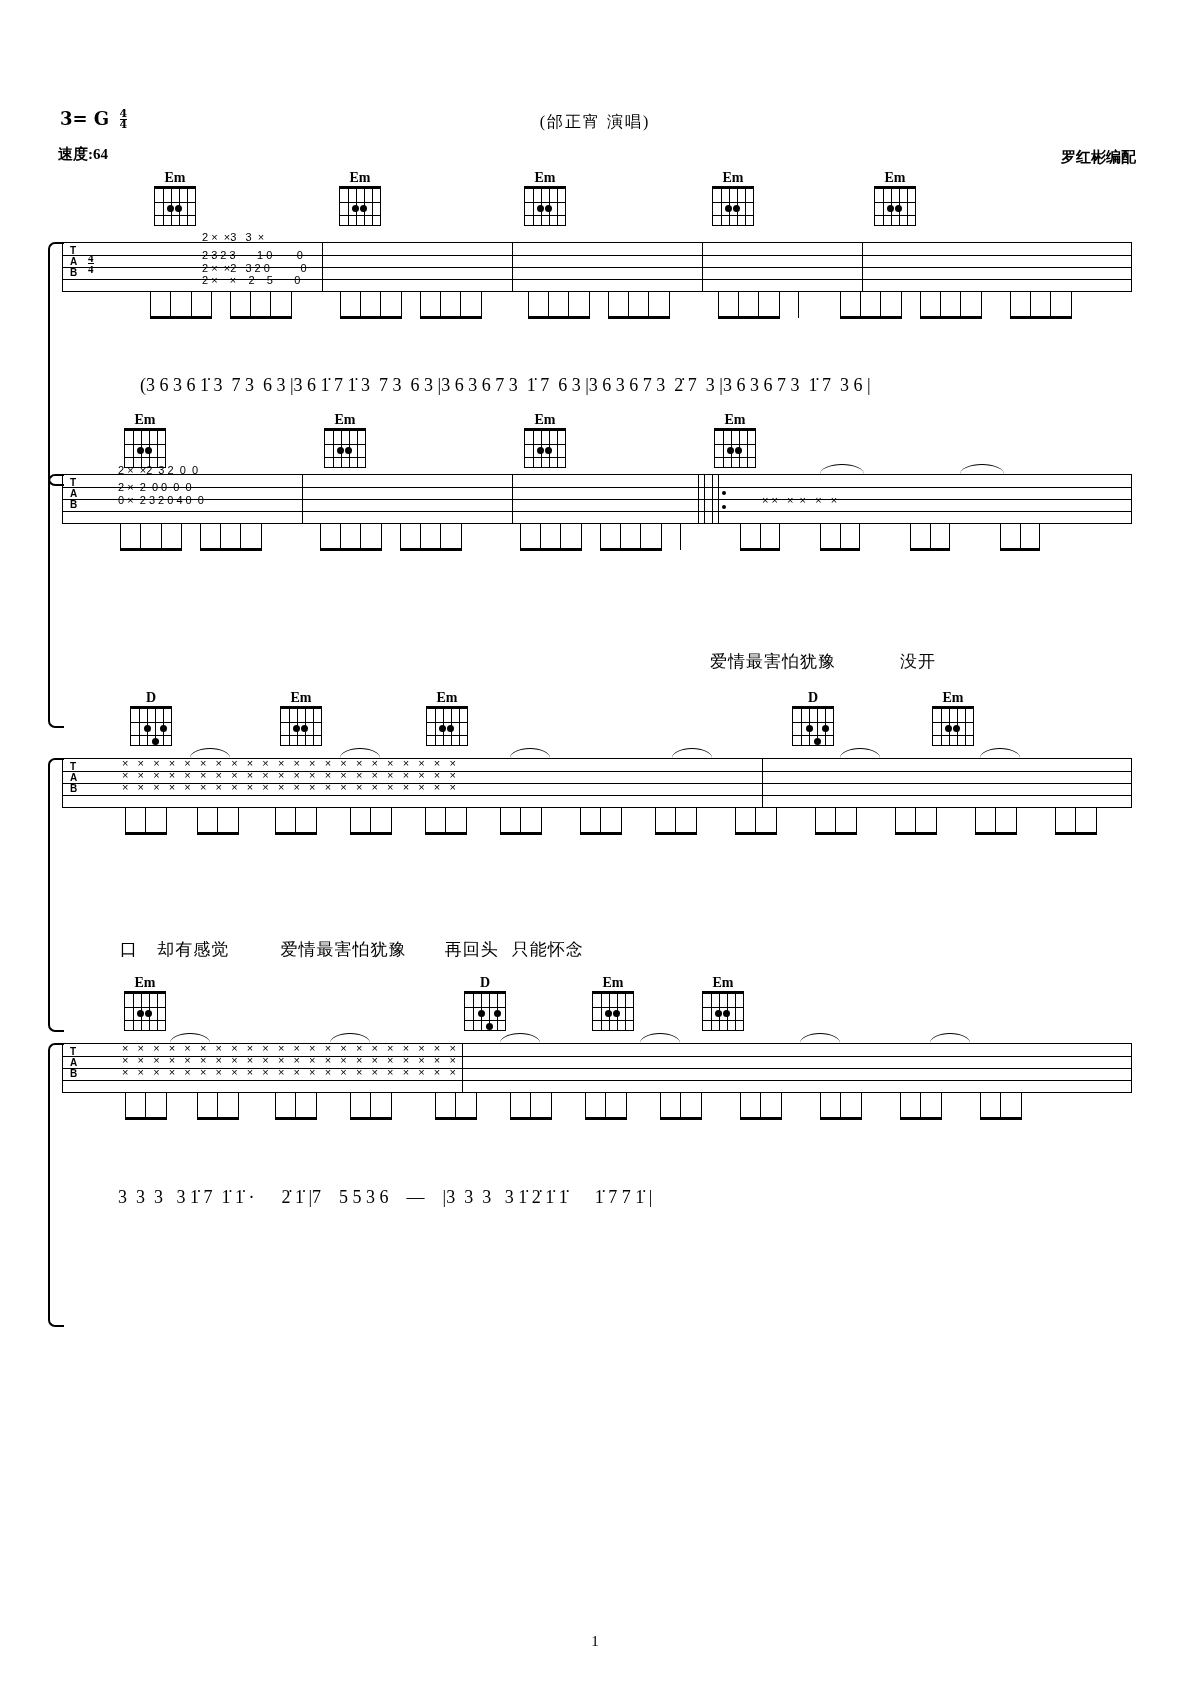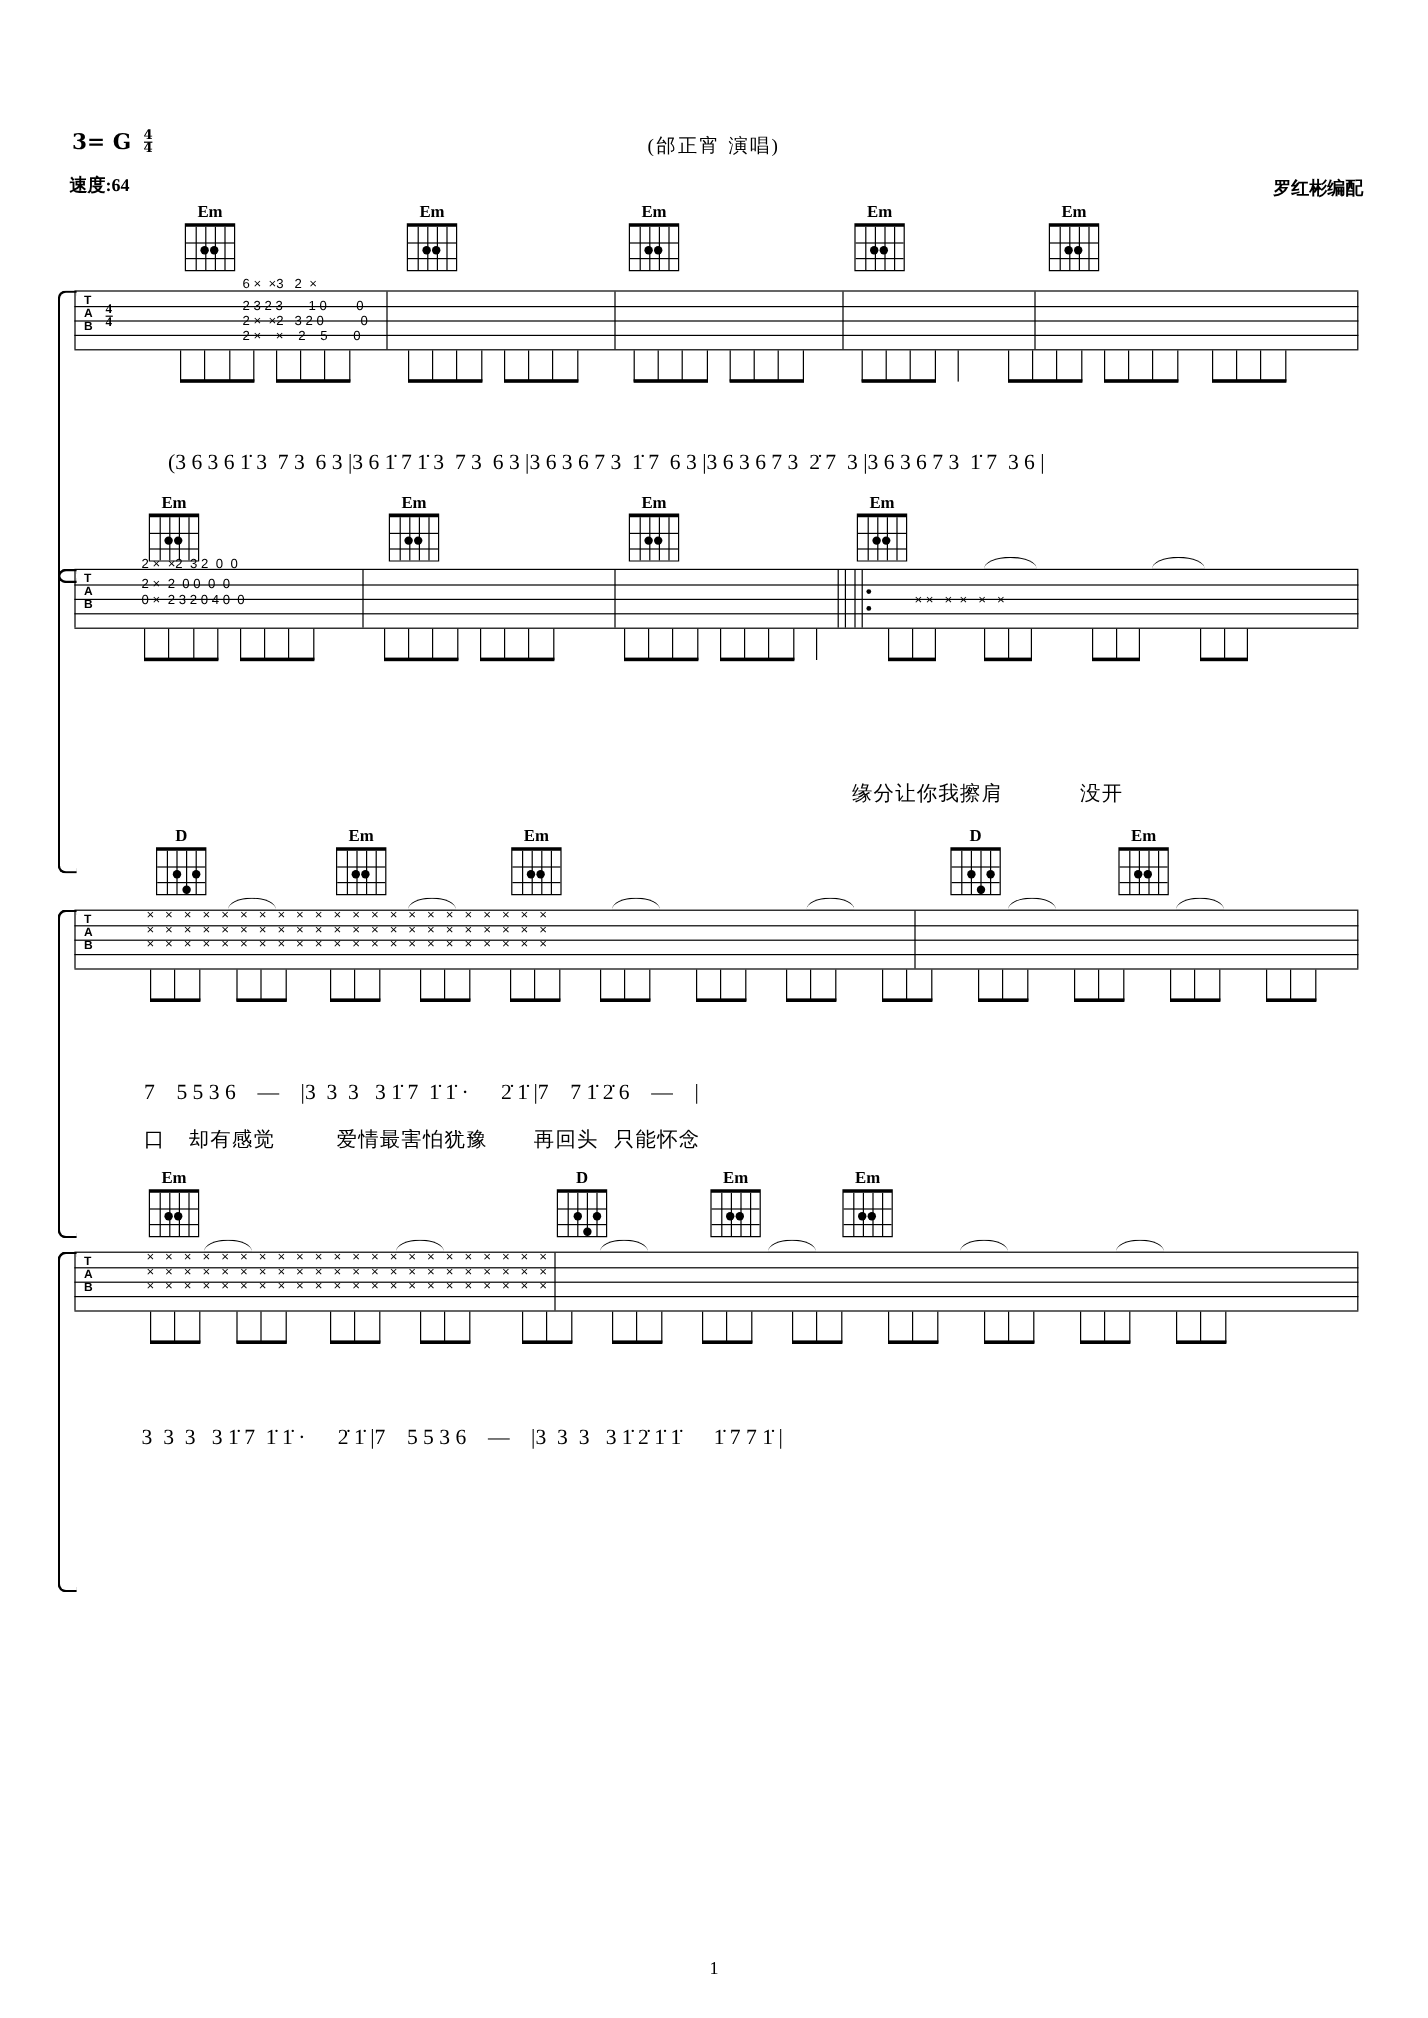--- a/index.html
+++ b/index.html
@@ -327,21 +327,21 @@
       <div class="bar" style="left:1069px"></div>
       <div class="tabmark" style="top:2px">
         <div>T</div>
         <div>A</div>
         <div>B</div>
       </div>
       <div class="tsig" style="left:26px;top:10px;">
         <span class="num">4</span>
         <span class="den">4</span>
       </div>
-      <div class="digits" style="left:140px;top:-12px;">6 ×  ×3   2  ×             </div>
+      <div class="digits" style="left:140px;top:-12px;">2 ×  ×3   3  ×             </div>
       <div class="digits" style="left:140px;top:6px;">2 3 2 3       1 0        0 </div>
       <div class="digits" style="left:140px;top:19px;">2 ×  ×2   3 2 0          0 </div>
       <div class="digits" style="left:140px;top:31px;">2 ×    ×    2    5       0 </div>
     </div>
 
     <div class="stems" style="left:150px;top:122px;width:940px;height:32px;">
       <div class="beam" style="left:0;top:24px;width:62px"></div>
       <div class="stem" style="left:0;top:0;height:26px"></div>
       <div class="stem" style="left:20px;top:0;height:26px"></div>
       <div class="stem" style="left:41px;top:0;height:26px"></div>
@@ -525,21 +525,21 @@
       <div class="stem" style="left:829px;top:0;height:26px"></div>
       <div class="beam" style="left:880px;top:24px;width:40px"></div>
       <div class="stem" style="left:880px;top:0;height:26px"></div>
       <div class="stem" style="left:900px;top:0;height:26px"></div>
       <div class="stem" style="left:919px;top:0;height:26px"></div>
     </div>
 
     <div class="slur" style="left:820px;top:52px;width:44px"></div>
     <div class="slur" style="left:960px;top:52px;width:44px"></div>
 
-    <div class="lyrics" style="left:710px;top:238px;">缘分让你我擦肩          没开</div>
+    <div class="lyrics" style="left:710px;top:238px;">爱情最害怕犹豫          没开</div>
   </div>
 
   <div class="system" id="sys3" style="top:690px;height:280px;">
 
     <div class="chordbox" style="left:128px;top:0;">
       <div class="cname">D</div>
       <div class="grid">
         <i class="v" style="left:8px"></i>
           <i class="v" style="left:16px"></i>
           <i class="v" style="left:24px"></i>
@@ -679,21 +679,20 @@
       <div class="stem" style="left:971px;top:0;height:26px"></div>
     </div>
 
     <div class="slur" style="left:190px;top:58px;width:40px"></div>
     <div class="slur" style="left:340px;top:58px;width:40px"></div>
     <div class="slur" style="left:510px;top:58px;width:40px"></div>
     <div class="slur" style="left:672px;top:58px;width:40px"></div>
     <div class="slur" style="left:840px;top:58px;width:40px"></div>
     <div class="slur" style="left:980px;top:58px;width:40px"></div>
 
-    <div class="jianpu" style="left:120px;top:210px;">7    5 5 3 6    —    |3  3  3   3 1̇ 7  1̇ 1̇ ·      2̇ 1̇ |7    7 1̇ 2̇ 6    —    |</div>
     <div class="lyrics" style="left:120px;top:248px;">口   却有感觉        爱情最害怕犹豫      再回头  只能怀念</div>
   </div>
 
   <div class="system" id="sys4" style="top:975px;height:290px;">
 
     <div class="chordbox" style="left:122px;top:0;">
       <div class="cname">Em</div>
       <div class="grid">
         <i class="v" style="left:8px"></i>
           <i class="v" style="left:16px"></i>

